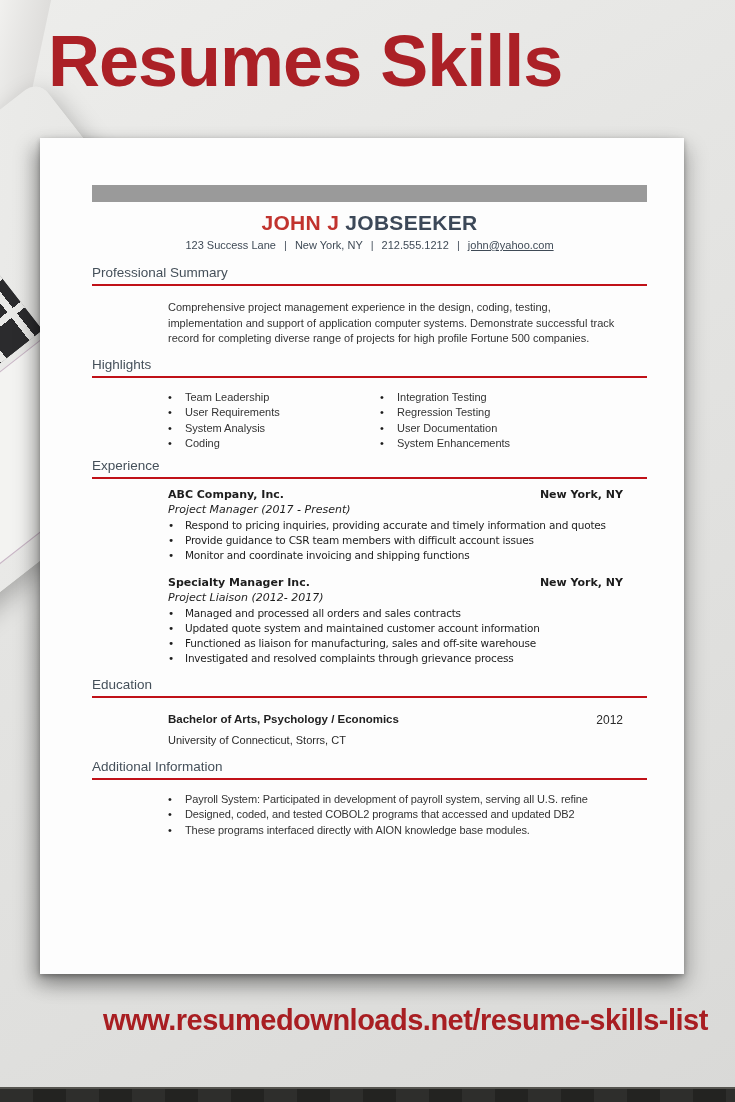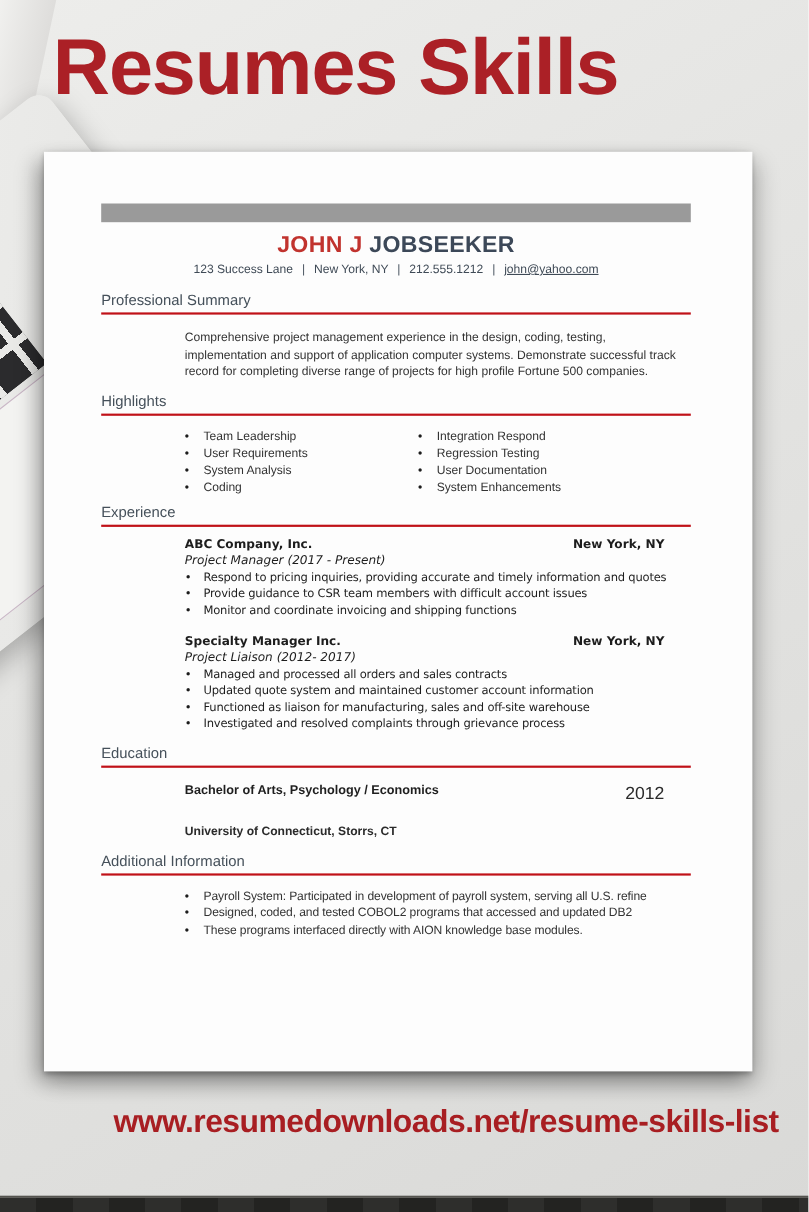--- a/index.html
+++ b/index.html
@@ -26,21 +26,21 @@
   .laptop-trackpad{position:absolute;left:120px;bottom:22px;width:250px;height:150px;
                    background:#f3f3f1;border:1px solid #c9b6c6;border-radius:8px;}
 
   
   .banner-title{position:absolute;z-index:3;top:20px;left:48px;width:640px;text-align:left;
                 font-weight:bold;font-size:72px;letter-spacing:-1px;color:#ab2026;
                 font-family:"Liberation Sans",sans-serif;white-space:nowrap;}
 
   
   .paper{position:absolute;z-index:2;left:40px;top:138px;width:644px;height:836px;
-         background:#fdfdfd;box-sizing:border-box;padding:0 56px 0 52px;
+         background:#fdfdfd;box-sizing:border-box;padding:0 37px 0 52px;
          box-shadow:-7px 9px 18px rgba(0,0,0,.30),5px 10px 20px rgba(0,0,0,.20),0 2px 5px rgba(0,0,0,.28);}
   .top-bar{margin-top:47px;height:17px;background:#9a9a9a;}
   .name{text-align:center;margin-top:9px;font-size:21px;font-weight:bold;letter-spacing:.3px;}
   .name .first{color:#c1332e;}
   .name .last{color:#3c4858;}
   .contact{text-align:center;margin-top:4px;font-size:11px;color:#3f4a56;}
   .contact .sep{margin:0 5px;color:#4a5561;}
   .contact .email{text-decoration:underline;color:#3f4a56;cursor:pointer;}
 
   .section-heading{margin-top:14px;font-size:13.5px;color:#45505a;padding-bottom:4px;
@@ -59,22 +59,22 @@
   .job-row{display:flex;justify-content:space-between;font-size:11px;font-weight:bold;
            padding-right:24px;margin-top:9px;}
   .job2 .job-row{margin-top:13px;}
   .job-role{font-style:italic;font-size:11px;margin-top:2px;}
   .job-bullets{margin-top:2px;}
   .job-bullets .b-item{font-size:10.5px;line-height:15px;letter-spacing:-.2px;}
 
   .edu{margin-left:76px;margin-top:15px;color:#2b2b2b;}
   .edu-row{display:flex;justify-content:space-between;padding-right:24px;gap:15px;}
   .edu-degree{font-size:11.5px;font-weight:bold;color:#1f1f1f;}
-  .edu-year{font-size:16px;}
-  .edu-school{font-size:11px;margin-top:19px;font-weight:bold;}
+  .edu-year{font-size:12px;}
+  .edu-school{font-size:11px;margin-top:7px;}
 
   .add-bullets{margin:12px 0 0 76px;color:#333;}
   .add-bullets .b-item{font-size:11px;line-height:15.5px;letter-spacing:-.1px;}
 
   
   .footer-url{position:absolute;z-index:3;top:1004px;left:0;width:735px;text-align:center;
               font-weight:bold;font-size:29px;letter-spacing:-.5px;color:#a81e22;
               white-space:nowrap;cursor:pointer;padding-left:38px;}
   .bottom-strip{position:absolute;z-index:3;left:0;right:0;bottom:0;height:13px;
                 border-top:2px solid #55544f;
@@ -134,21 +134,21 @@
             <span>System Analysis</span>
           </div>
         <div class="b-item">
             <span class="dot">•</span>
             <span>Coding</span>
           </div>
       </div>
       <div class="hl-right">
         <div class="b-item">
             <span class="dot">•</span>
-            <span>Integration Respond</span>
+            <span>Integration Testing</span>
           </div>
         <div class="b-item">
             <span class="dot">•</span>
             <span>Regression Testing</span>
           </div>
         <div class="b-item">
             <span class="dot">•</span>
             <span>User Documentation</span>
           </div>
         <div class="b-item">

